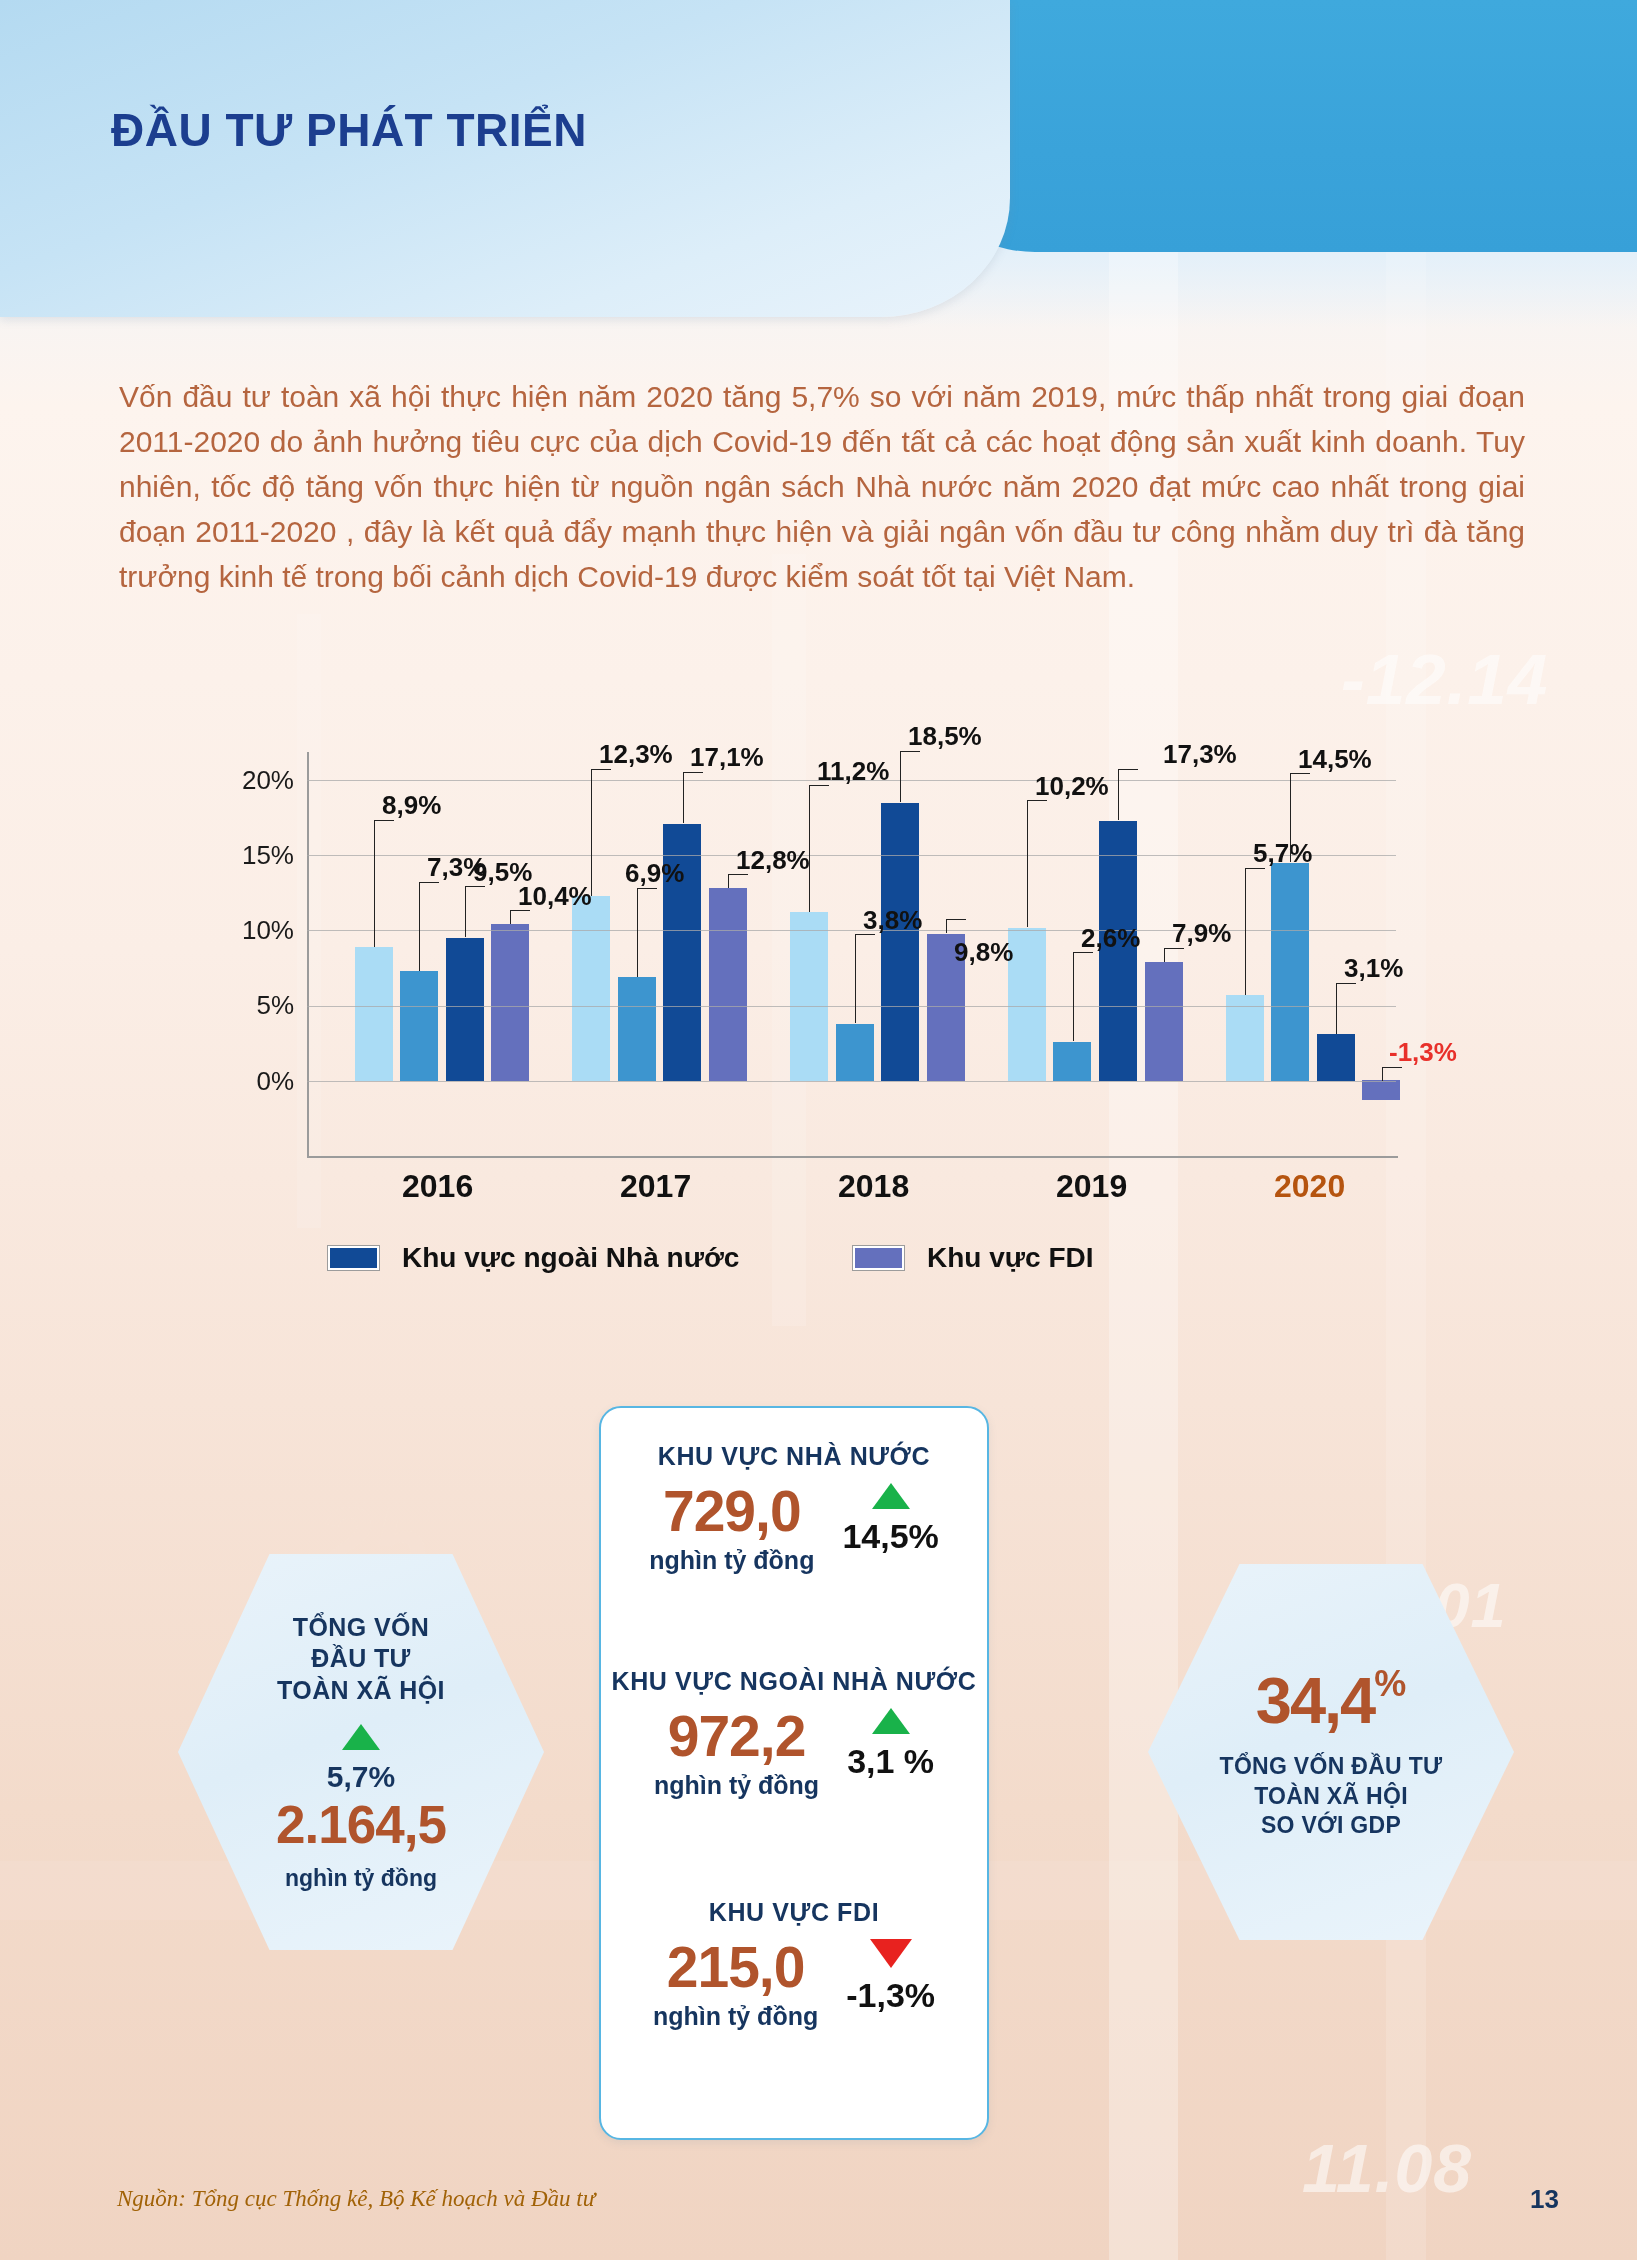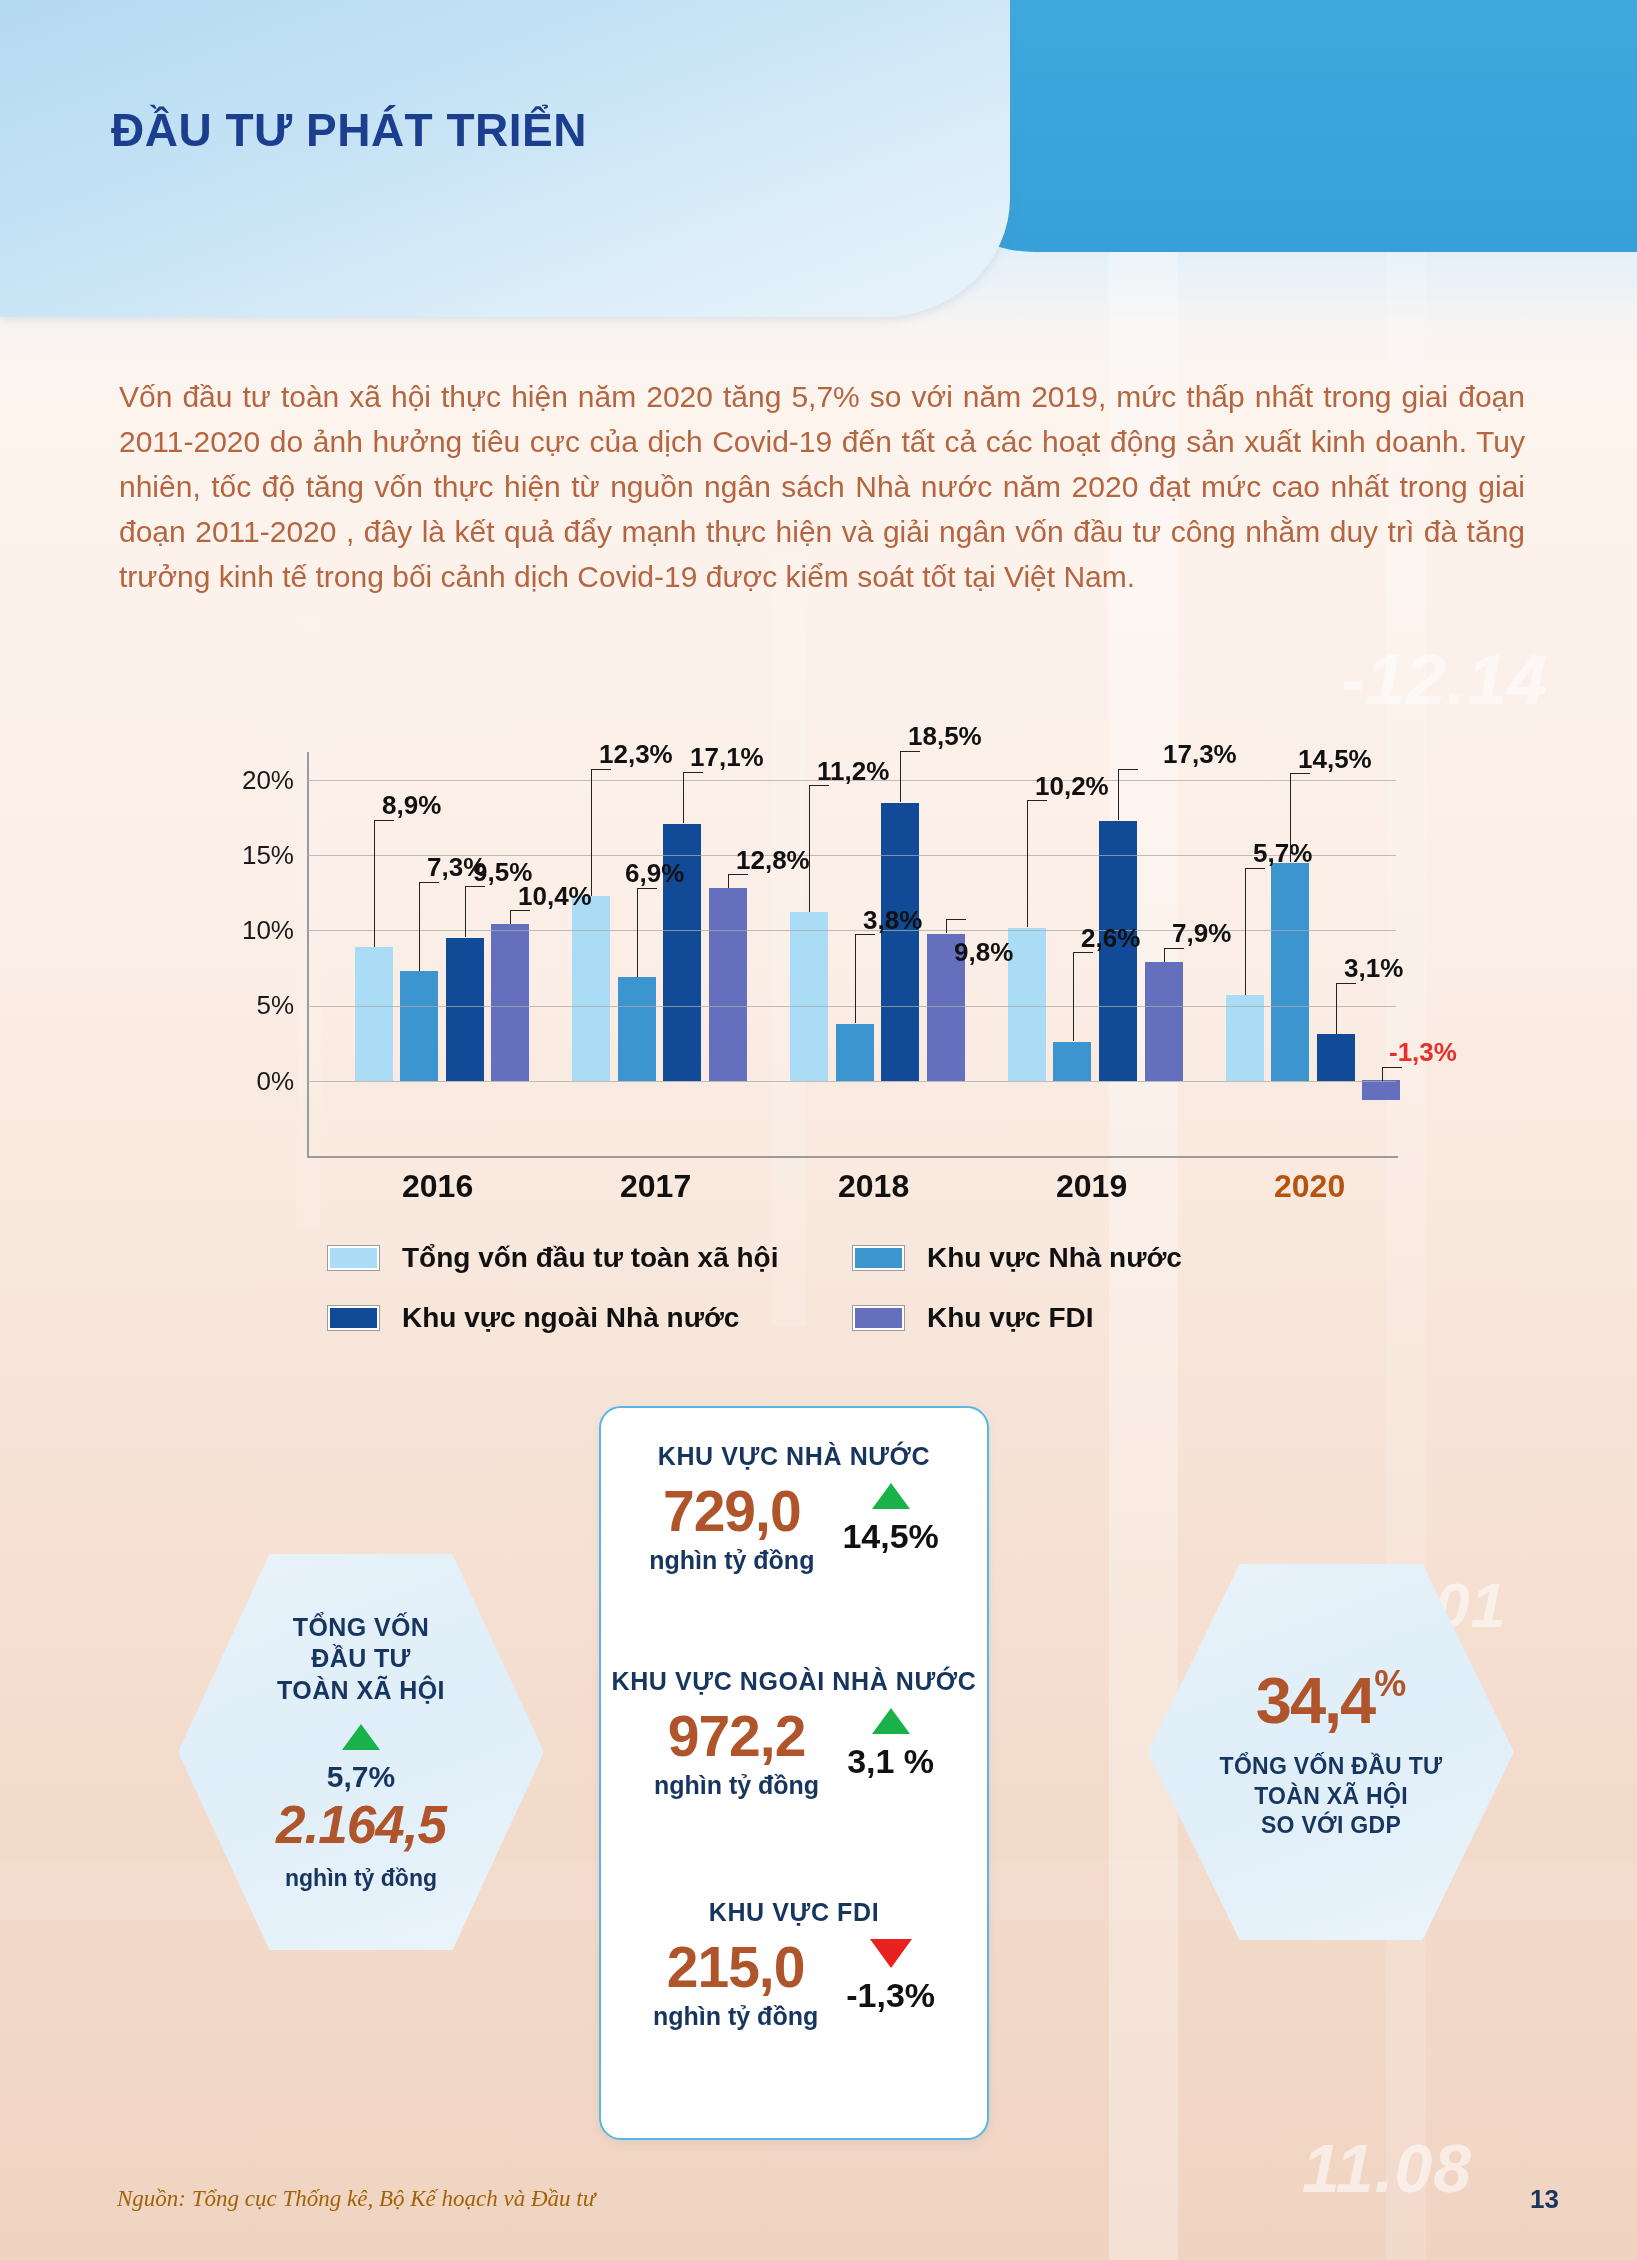--- a/index.html
+++ b/index.html
@@ -233,47 +233,37 @@
       <div class="leader-h" style="left: 1093px; top: 330px; width: 20px;"></div>
       <div class="dlabel red" style="left: 1146px; top: 384px;">-1,3%</div>
       <div class="leader" style="left: 1139px; top: 414px; height: 14px;"></div>
       <div class="leader-h" style="left: 1139px; top: 414px; width: 20px;"></div>
     </div>
 </div>
 
 <div class="legend">
   <div class="lg-row">
     <div class="lg-item a">
-      <span class="lg-swatch" id="sw0" style="background: rgb(170, 220, 245);"></span>
-      <span class="lg-text">Tổng vốn đầu tư toàn xã hội</span>
-    </div>
-    <div class="lg-item">
-      <span class="lg-swatch" id="sw1" style="background: rgb(61, 149, 207);"></span>
-      <span class="lg-text">Khu vực Nhà nước</span>
-    </div>
-  </div>
-  <div class="lg-row">
-    <div class="lg-item a">
       <span class="lg-swatch" id="sw2" style="background: rgb(17, 74, 150);"></span>
       <span class="lg-text">Khu vực ngoài Nhà nước</span>
     </div>
     <div class="lg-item">
       <span class="lg-swatch" id="sw3" style="background: rgb(100, 112, 189);"></span>
       <span class="lg-text">Khu vực FDI</span>
     </div>
   </div>
 </div>
 
 <div class="hex" style="left:178px;top:1554px;width:366px;height:396px;">
   <div class="hex-title">TỔNG VỐN</div>
   <div class="hex-title">ĐẦU TƯ</div>
   <div class="hex-title" style="margin-bottom:18px;">TOÀN XÃ HỘI</div>
   <div class="tri-up"></div>
   <div class="hex-pct" style="margin-top:10px;">5,7%</div>
-  <div class="hex-big" style="font-style:italic;">2.164,5</div>
+  <div class="hex-big" style="">2.164,5</div>
   <div class="hex-unit" style="margin-top:10px;">nghìn tỷ đồng</div>
 </div>
 
 <div class="hex" style="left:1148px;top:1564px;width:366px;height:376px;">
   <div style="display:flex;align-items:flex-start;">
     <span class="hex-big2">34,4</span>
     <span class="hex-pctsym">%</span>
   </div>
   <div class="hex-sub" style="margin-top:14px;">TỔNG VỐN ĐẦU TƯ</div>
   <div class="hex-sub">TOÀN XÃ HỘI</div>

